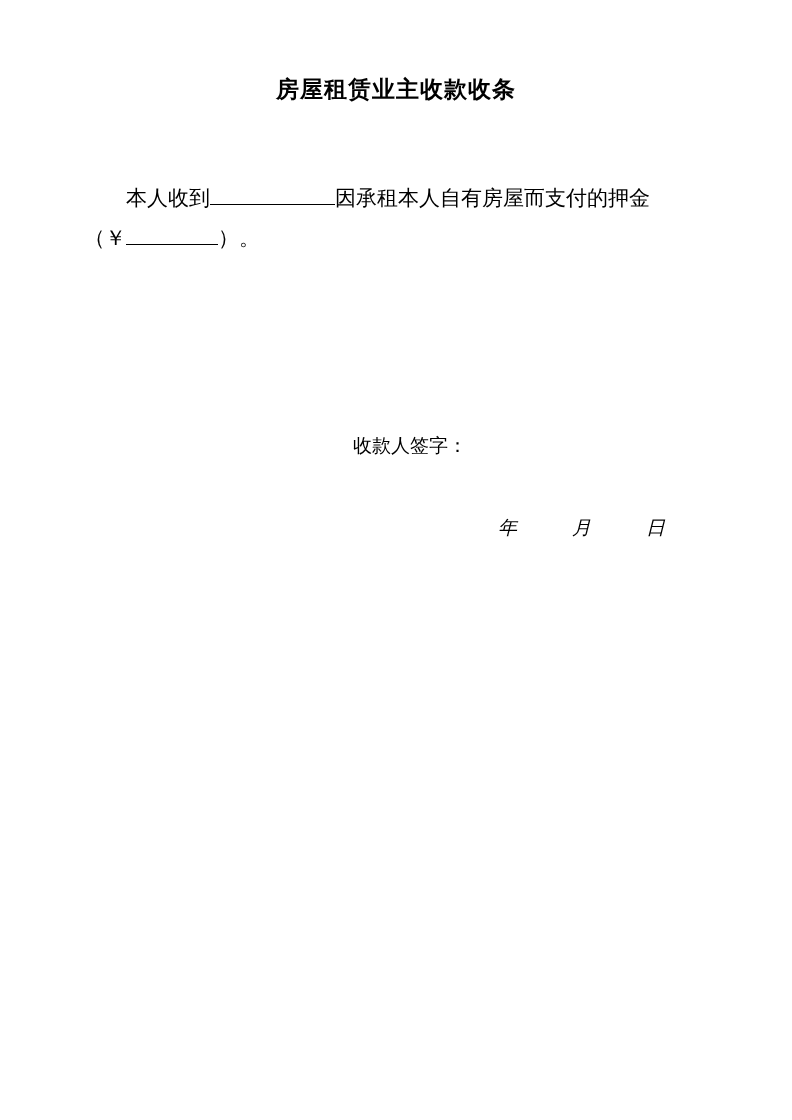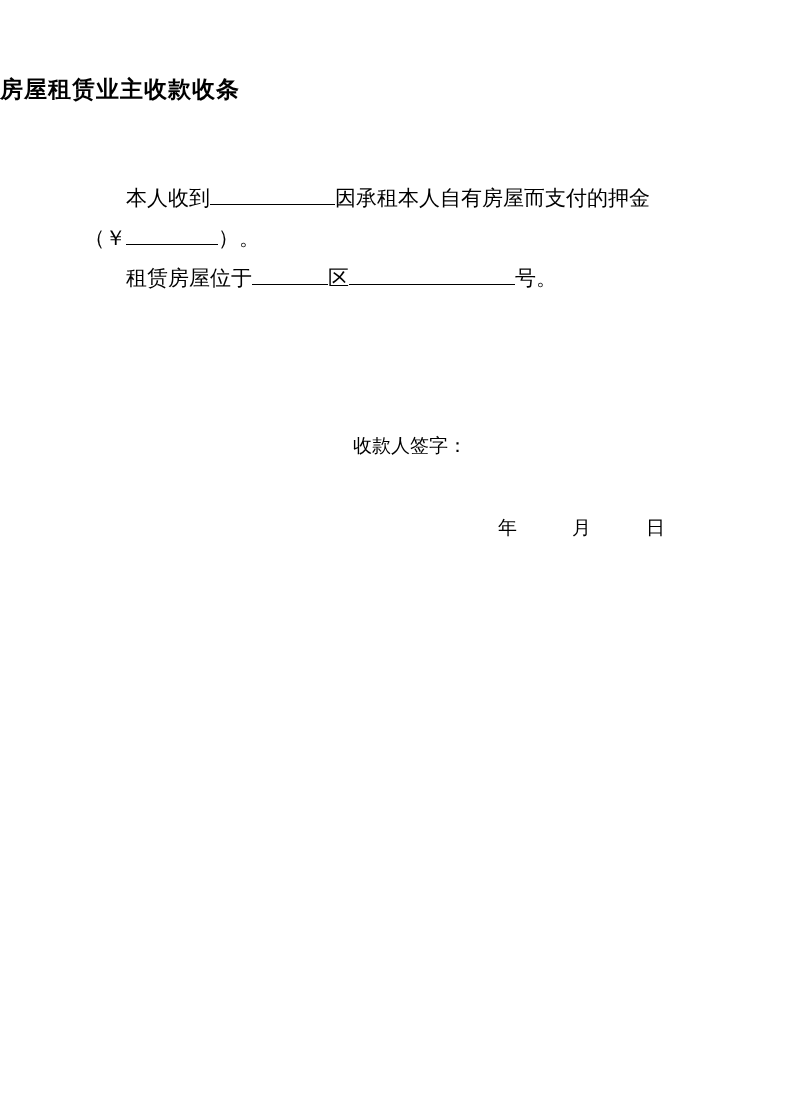--- a/index.html
+++ b/index.html
@@ -19,21 +19,21 @@
     position: relative;
     width: 792px;
     height: 1120px;
     box-sizing: border-box;
   }
   .doc-title {
     position: absolute;
     top: 72px;
     left: 0;
     width: 792px;
-    text-align: left;
+    text-align: center;
     font-family: "DejaVu Sans", "Liberation Sans", sans-serif;
     font-weight: bold;
     font-size: 23px;
     letter-spacing: 1px;
     line-height: 34px;
   }
   .body-block {
     position: absolute;
     top: 178px;
     left: 84px;
@@ -71,20 +71,21 @@
   }
   .date-line {
     position: absolute;
     top: 512px;
     left: 0;
     width: 792px;
     font-size: 19px;
     line-height: 32px;
     padding-left: 498px;
     box-sizing: border-box;
+    font-style: italic;
   }
   .date-line .d-cell {
     display: inline-block;
     width: 74px;
   }
   .date-line .d-cell.last {
     width: auto;
   }
 </style>
 </head>
@@ -97,23 +98,20 @@
   <div class="body-block">
 
     <div class="para">
       <span>本人收到</span><span class="blank blank-w1"></span><span>因承租本人自有房屋而支付的押金</span>
     </div>
 
     <div class="para no-indent">
       <span>（￥</span><span class="blank blank-w2"></span><span>）。</span>
     </div>
 
-    <div class="para">
-      <span>租赁房屋位于</span><span class="blank blank-w3"></span><span>区</span><span class="blank blank-w4"></span><span>号。</span>
-    </div>
 
   </div>
 
   <div class="sign-line">
     <span>收款人签字：</span>
   </div>
 
   <div class="date-line">
     <span class="d-cell">年</span><span class="d-cell">月</span><span class="d-cell last">日</span>
   </div>

